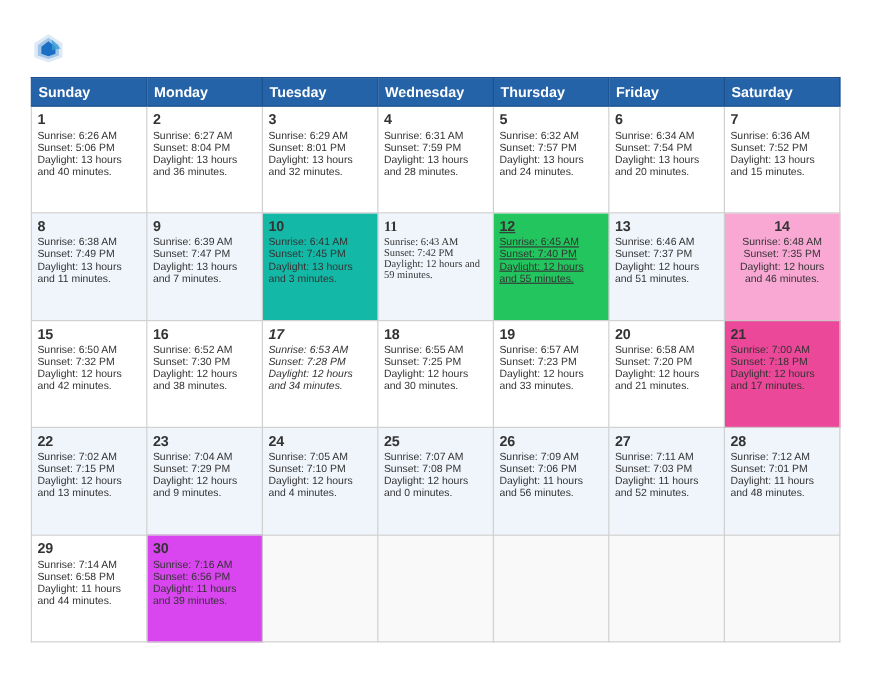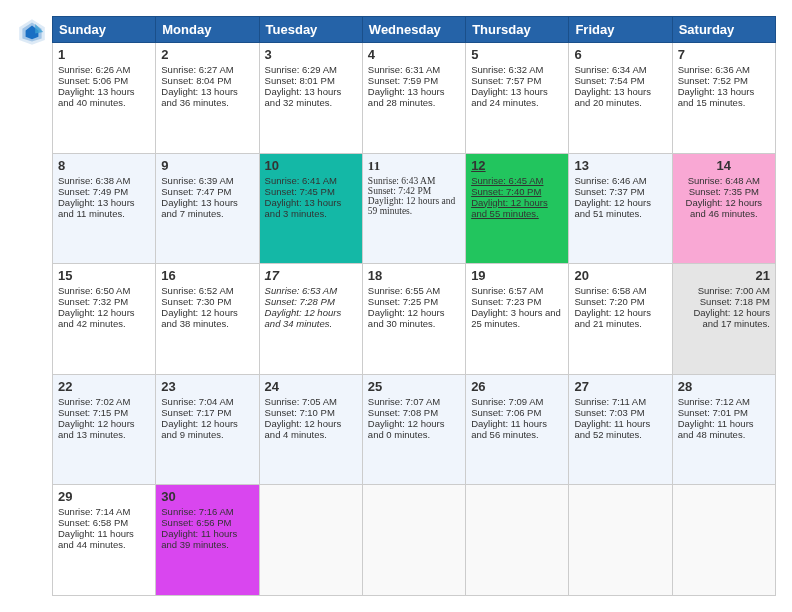--- a/index.html
+++ b/index.html
@@ -6,23 +6,23 @@
     body {
       font-family: Arial, sans-serif;
       background: #fff;
       width: 792px;
       height: 612px;
       overflow: hidden;
     }
     .page {
       width: 792px;
       height: 612px;
-      padding: 16px;
+      padding: 28px;
       display: flex;
-      flex-direction: row;
+      flex-direction: column;
     }
     .header {
       display: flex;
       justify-content: space-between;
       align-items: flex-start;
       margin-bottom: 10px;
     }
     .logo {
       display: flex;
       align-items: center;
@@ -142,27 +142,27 @@
           <td style="background: rgb(240, 245, 252); font-family: Liberation Serif, serif;"><span class="day-num">11</span><span>Sunrise: 6:43 AM</span><br><span>Sunset: 7:42 PM</span><br><span>Daylight: 12 hours and 59 minutes.</span></td>
           <td style="background: #22c55e; text-decoration: underline;"><span class="day-num">12</span><span>Sunrise: 6:45 AM</span><br><span>Sunset: 7:40 PM</span><br><span>Daylight: 12 hours and 55 minutes.</span></td>
           <td style="background: rgb(240, 245, 252);"><span class="day-num">13</span><span>Sunrise: 6:46 AM</span><br><span>Sunset: 7:37 PM</span><br><span>Daylight: 12 hours and 51 minutes.</span></td>
           <td style="background: #f9a8d4; text-align: center;"><span class="day-num">14</span><span>Sunrise: 6:48 AM</span><br><span>Sunset: 7:35 PM</span><br><span>Daylight: 12 hours and 46 minutes.</span></td>
         </tr>
         <tr>
           <td style="background: rgb(255, 255, 255);"><span class="day-num">15</span><span>Sunrise: 6:50 AM</span><br><span>Sunset: 7:32 PM</span><br><span>Daylight: 12 hours and 42 minutes.</span></td>
           <td style="background: rgb(255, 255, 255);"><span class="day-num">16</span><span>Sunrise: 6:52 AM</span><br><span>Sunset: 7:30 PM</span><br><span>Daylight: 12 hours and 38 minutes.</span></td>
           <td style="background: rgb(255, 255, 255); font-style: italic;"><span class="day-num">17</span><span>Sunrise: 6:53 AM</span><br><span>Sunset: 7:28 PM</span><br><span>Daylight: 12 hours and 34 minutes.</span></td>
           <td style="background: rgb(255, 255, 255);"><span class="day-num">18</span><span>Sunrise: 6:55 AM</span><br><span>Sunset: 7:25 PM</span><br><span>Daylight: 12 hours and 30 minutes.</span></td>
-          <td style="background: rgb(255, 255, 255);"><span class="day-num">19</span><span>Sunrise: 6:57 AM</span><br><span>Sunset: 7:23 PM</span><br><span>Daylight: 3 hours and 25 minutes.</span></td>
+          <td style="background: rgb(255, 255, 255);"><span class="day-num">19</span><span>Sunrise: 6:57 AM</span><br><span>Sunset: 7:23 PM</span><br><span>Daylight: 12 hours and 33 minutes.</span></td>
           <td style="background: rgb(255, 255, 255);"><span class="day-num">20</span><span>Sunrise: 6:58 AM</span><br><span>Sunset: 7:20 PM</span><br><span>Daylight: 12 hours and 21 minutes.</span></td>
-          <td style="background: #e5e5e5; text-align: right;"><span class="day-num">21</span><span>Sunrise: 7:00 AM</span><br><span>Sunset: 7:18 PM</span><br><span>Daylight: 12 hours and 17 minutes.</span></td>
+          <td style="background: #ec4899;"><span class="day-num">21</span><span>Sunrise: 7:00 AM</span><br><span>Sunset: 7:18 PM</span><br><span>Daylight: 12 hours and 17 minutes.</span></td>
         </tr>
         <tr>
           <td style="background: rgb(240, 245, 252);"><span class="day-num">22</span><span>Sunrise: 7:02 AM</span><br><span>Sunset: 7:15 PM</span><br><span>Daylight: 12 hours and 13 minutes.</span></td>
-          <td style="background: rgb(240, 245, 252);"><span class="day-num">23</span><span>Sunrise: 7:04 AM</span><br><span>Sunset: 7:17 PM</span><br><span>Daylight: 12 hours and 9 minutes.</span></td>
+          <td style="background: rgb(240, 245, 252);"><span class="day-num">23</span><span>Sunrise: 7:04 AM</span><br><span>Sunset: 7:29 PM</span><br><span>Daylight: 12 hours and 9 minutes.</span></td>
           <td style="background: rgb(240, 245, 252);"><span class="day-num">24</span><span>Sunrise: 7:05 AM</span><br><span>Sunset: 7:10 PM</span><br><span>Daylight: 12 hours and 4 minutes.</span></td>
           <td style="background: rgb(240, 245, 252);"><span class="day-num">25</span><span>Sunrise: 7:07 AM</span><br><span>Sunset: 7:08 PM</span><br><span>Daylight: 12 hours and 0 minutes.</span></td>
           <td style="background: rgb(240, 245, 252);"><span class="day-num">26</span><span>Sunrise: 7:09 AM</span><br><span>Sunset: 7:06 PM</span><br><span>Daylight: 11 hours and 56 minutes.</span></td>
           <td style="background: rgb(240, 245, 252);"><span class="day-num">27</span><span>Sunrise: 7:11 AM</span><br><span>Sunset: 7:03 PM</span><br><span>Daylight: 11 hours and 52 minutes.</span></td>
           <td style="background: rgb(240, 245, 252);"><span class="day-num">28</span><span>Sunrise: 7:12 AM</span><br><span>Sunset: 7:01 PM</span><br><span>Daylight: 11 hours and 48 minutes.</span></td>
         </tr>
         <tr>
           <td style="background: rgb(255, 255, 255);"><span class="day-num">29</span><span>Sunrise: 7:14 AM</span><br><span>Sunset: 6:58 PM</span><br><span>Daylight: 11 hours and 44 minutes.</span></td>
           <td style="background: #d946ef;"><span class="day-num">30</span><span>Sunrise: 7:16 AM</span><br><span>Sunset: 6:56 PM</span><br><span>Daylight: 11 hours and 39 minutes.</span></td>
           <td class="empty-cell" style="background: rgb(249, 249, 249);"></td>

